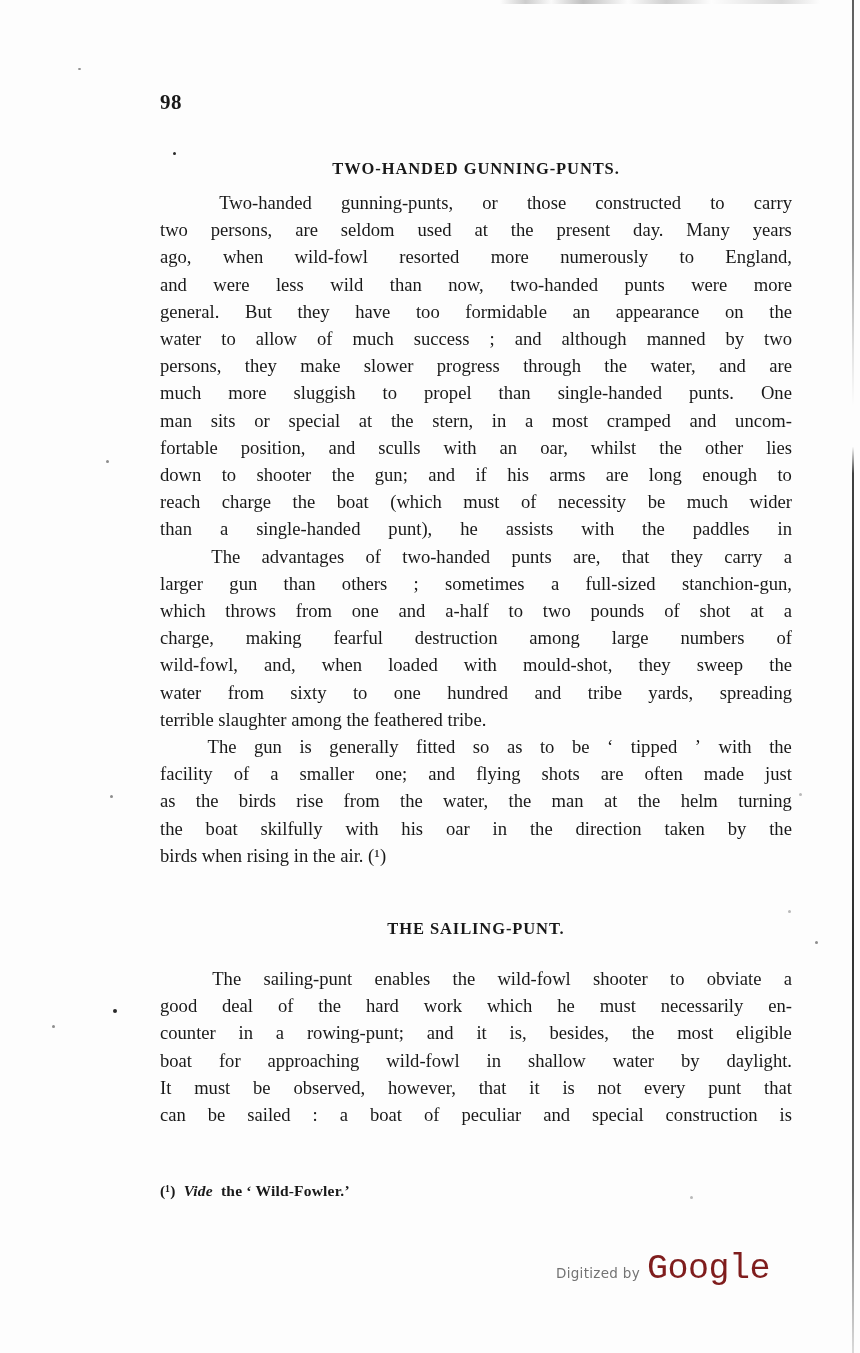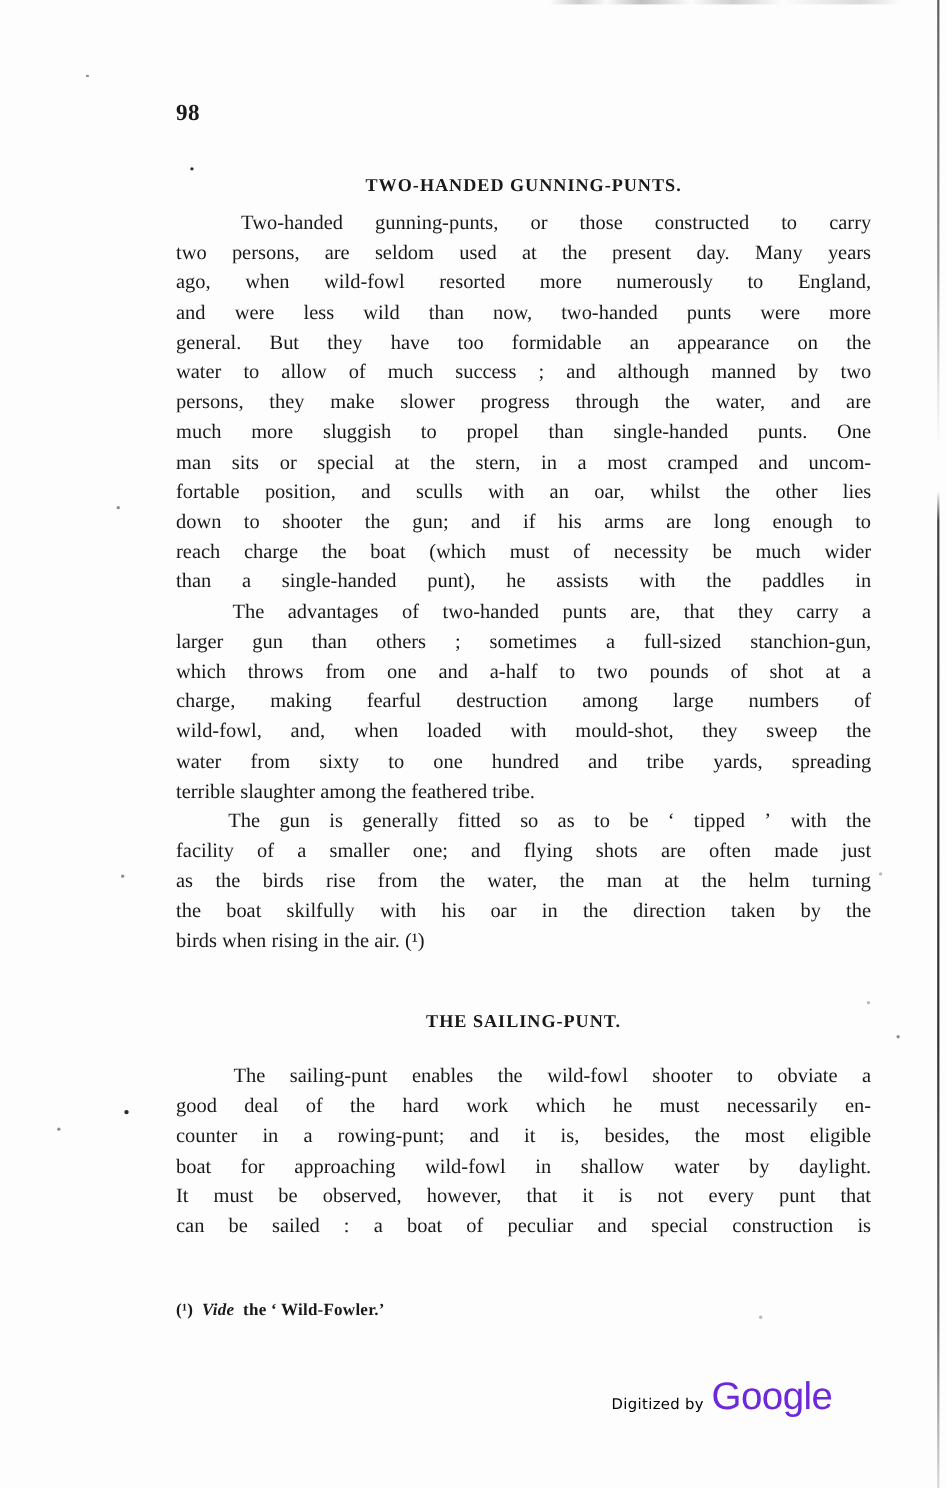--- a/index.html
+++ b/index.html
@@ -139,28 +139,28 @@
     top: 1252px;
     display: flex;
     align-items: baseline;
     color: #cfcfcf;
     user-select: none;
   }
   .watermark .digitized {
     font-family: "DejaVu Sans", sans-serif;
     font-size: 13.5px;
     letter-spacing: 0.3px;
-    color: #000000;
+    color: #737373;
     margin-right: 7px;
   }
   .watermark .google {
-    font-family: Liberation Sans, sans-serif;
+    font-family: Liberation Mono, monospace;
     font-size: 35px;
     letter-spacing: -0.5px;
-    color: #6d28d9;
+    color: #7f1d1d;
     line-height: 1;
   }
 </style>
 </head>
 <body>
 
 <div class="page">
 
   <div class="scan-border-right"></div>
   <div class="scan-top-smudge"></div>

